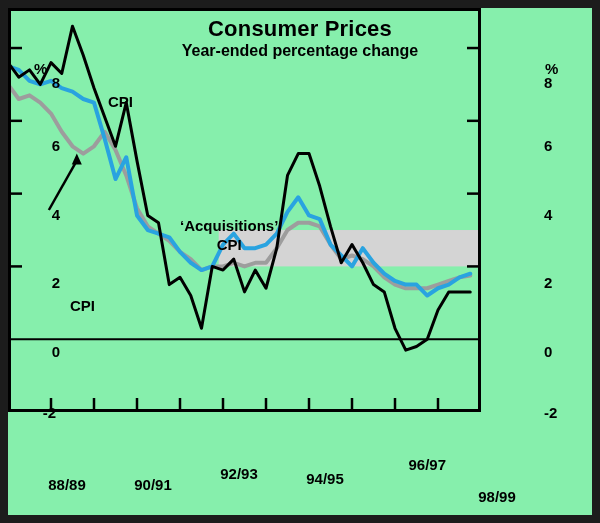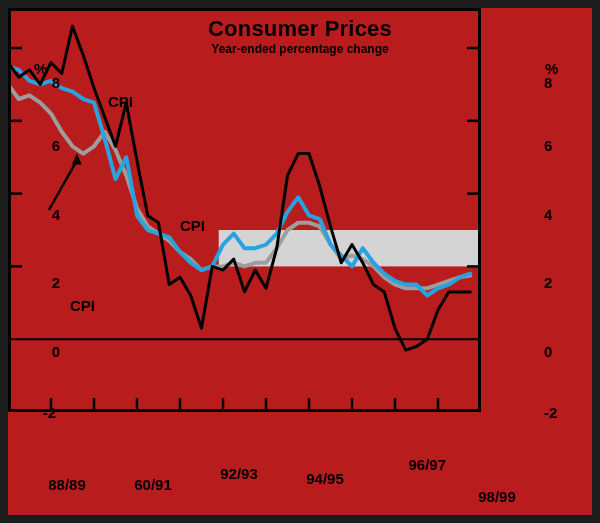--- a/index.html
+++ b/index.html
@@ -6,33 +6,33 @@
   body{
     width:600px;height:523px;
     background:#1c1c1c;
     font-family:"Liberation Sans", sans-serif;
     overflow:hidden;
   }
   #frame{
     position:absolute;
     left:8px;top:8px;
     width:584px;height:507px;
-    background:#b91c1c;
+    background:#86efac;
     box-sizing:border-box;
   }
   #title{
     position:absolute;left:0;top:8px;width:584px;
     text-align:center;
     font-size:22px;font-weight:bold;color:#000;
     letter-spacing:0.2px;
   }
   #subtitle{
     position:absolute;left:0;top:34px;width:584px;
     text-align:center;
-    font-size:12px;font-weight:bold;color:#000;
+    font-size:16px;font-weight:bold;color:#000;
   }
   .unit{
     position:absolute;
     font-size:15px;font-weight:bold;color:#000;
   }
   #unit-left{left:26px;top:52px;}
   #unit-right{left:537px;top:52px;}
   #plotsvg{display:block;}
   .ylab{
     position:absolute;
@@ -67,21 +67,21 @@
   <div class="ylab" style="left:22px;top:396px;">-2</div>
 
   <div class="ylab right" style="left:536px;top:66px;">8</div>
   <div class="ylab right" style="left:536px;top:129px;">6</div>
   <div class="ylab right" style="left:536px;top:198px;">4</div>
   <div class="ylab right" style="left:536px;top:266px;">2</div>
   <div class="ylab right" style="left:536px;top:335px;">0</div>
   <div class="ylab right" style="left:536px;top:396px;">-2</div>
 
   <div class="xlab" style="left:24px;top:468px;">88/89</div>
-  <div class="xlab" style="left:110px;top:468px;">60/91</div>
+  <div class="xlab" style="left:110px;top:468px;">90/91</div>
   <div class="xlab" style="left:196px;top:457px;">92/93</div>
   <div class="xlab" style="left:282px;top:462px;">94/95</div>
   <div class="xlab" style="left:368px;top:448px;text-align:right;">96/97</div>
   <div class="xlab" style="left:454px;top:480px;">98/99</div>
 
   <svg id="plotsvg" width="473" height="404" viewBox="0 0 473 404">
 
     <rect id="band" x="210.7000000000039" y="222.018018018018" width="262.2999999999961" height="36.3963963963964" fill="#D4D4D4"></rect>
 
     <line id="zeroline" x1="0" y1="331.2072072072072" x2="473" y2="331.2072072072072" stroke="#000" stroke-width="2"></line>
@@ -124,20 +124,21 @@
 
     <g id="underlying-arrow">
       <line id="uarrow-line" x1="40.850000000001955" y1="202" x2="68.79999999999609" y2="152.5855855855856" stroke="#000" stroke-width="2.5"></line>
       <polygon id="uarrow-head" points="68.79999999999609,145.5855855855856 63.79999999999609,156.5855855855856 73.79999999999609,156.5855855855856" fill="#000"></polygon>
     </g>
   </svg>
 
   <div style="position:absolute;left:100px;top:85px;font-size:15px;font-weight:bold;color:#000;">CPI</div>
 
   <div style="position:absolute;left:172px;top:208px;font-size:15px;font-weight:bold;color:#000;line-height:19px;">
+    <div>‘Acquisitions’</div>
     <div style="text-align:center;">CPI</div>
   </div>
 
   <div style="position:absolute;left:62px;top:288px;font-size:15px;font-weight:bold;color:#000;line-height:19px;width:110px;">
     <div>CPI</div>
   </div>
 
 </div>
 
 </body></html>

